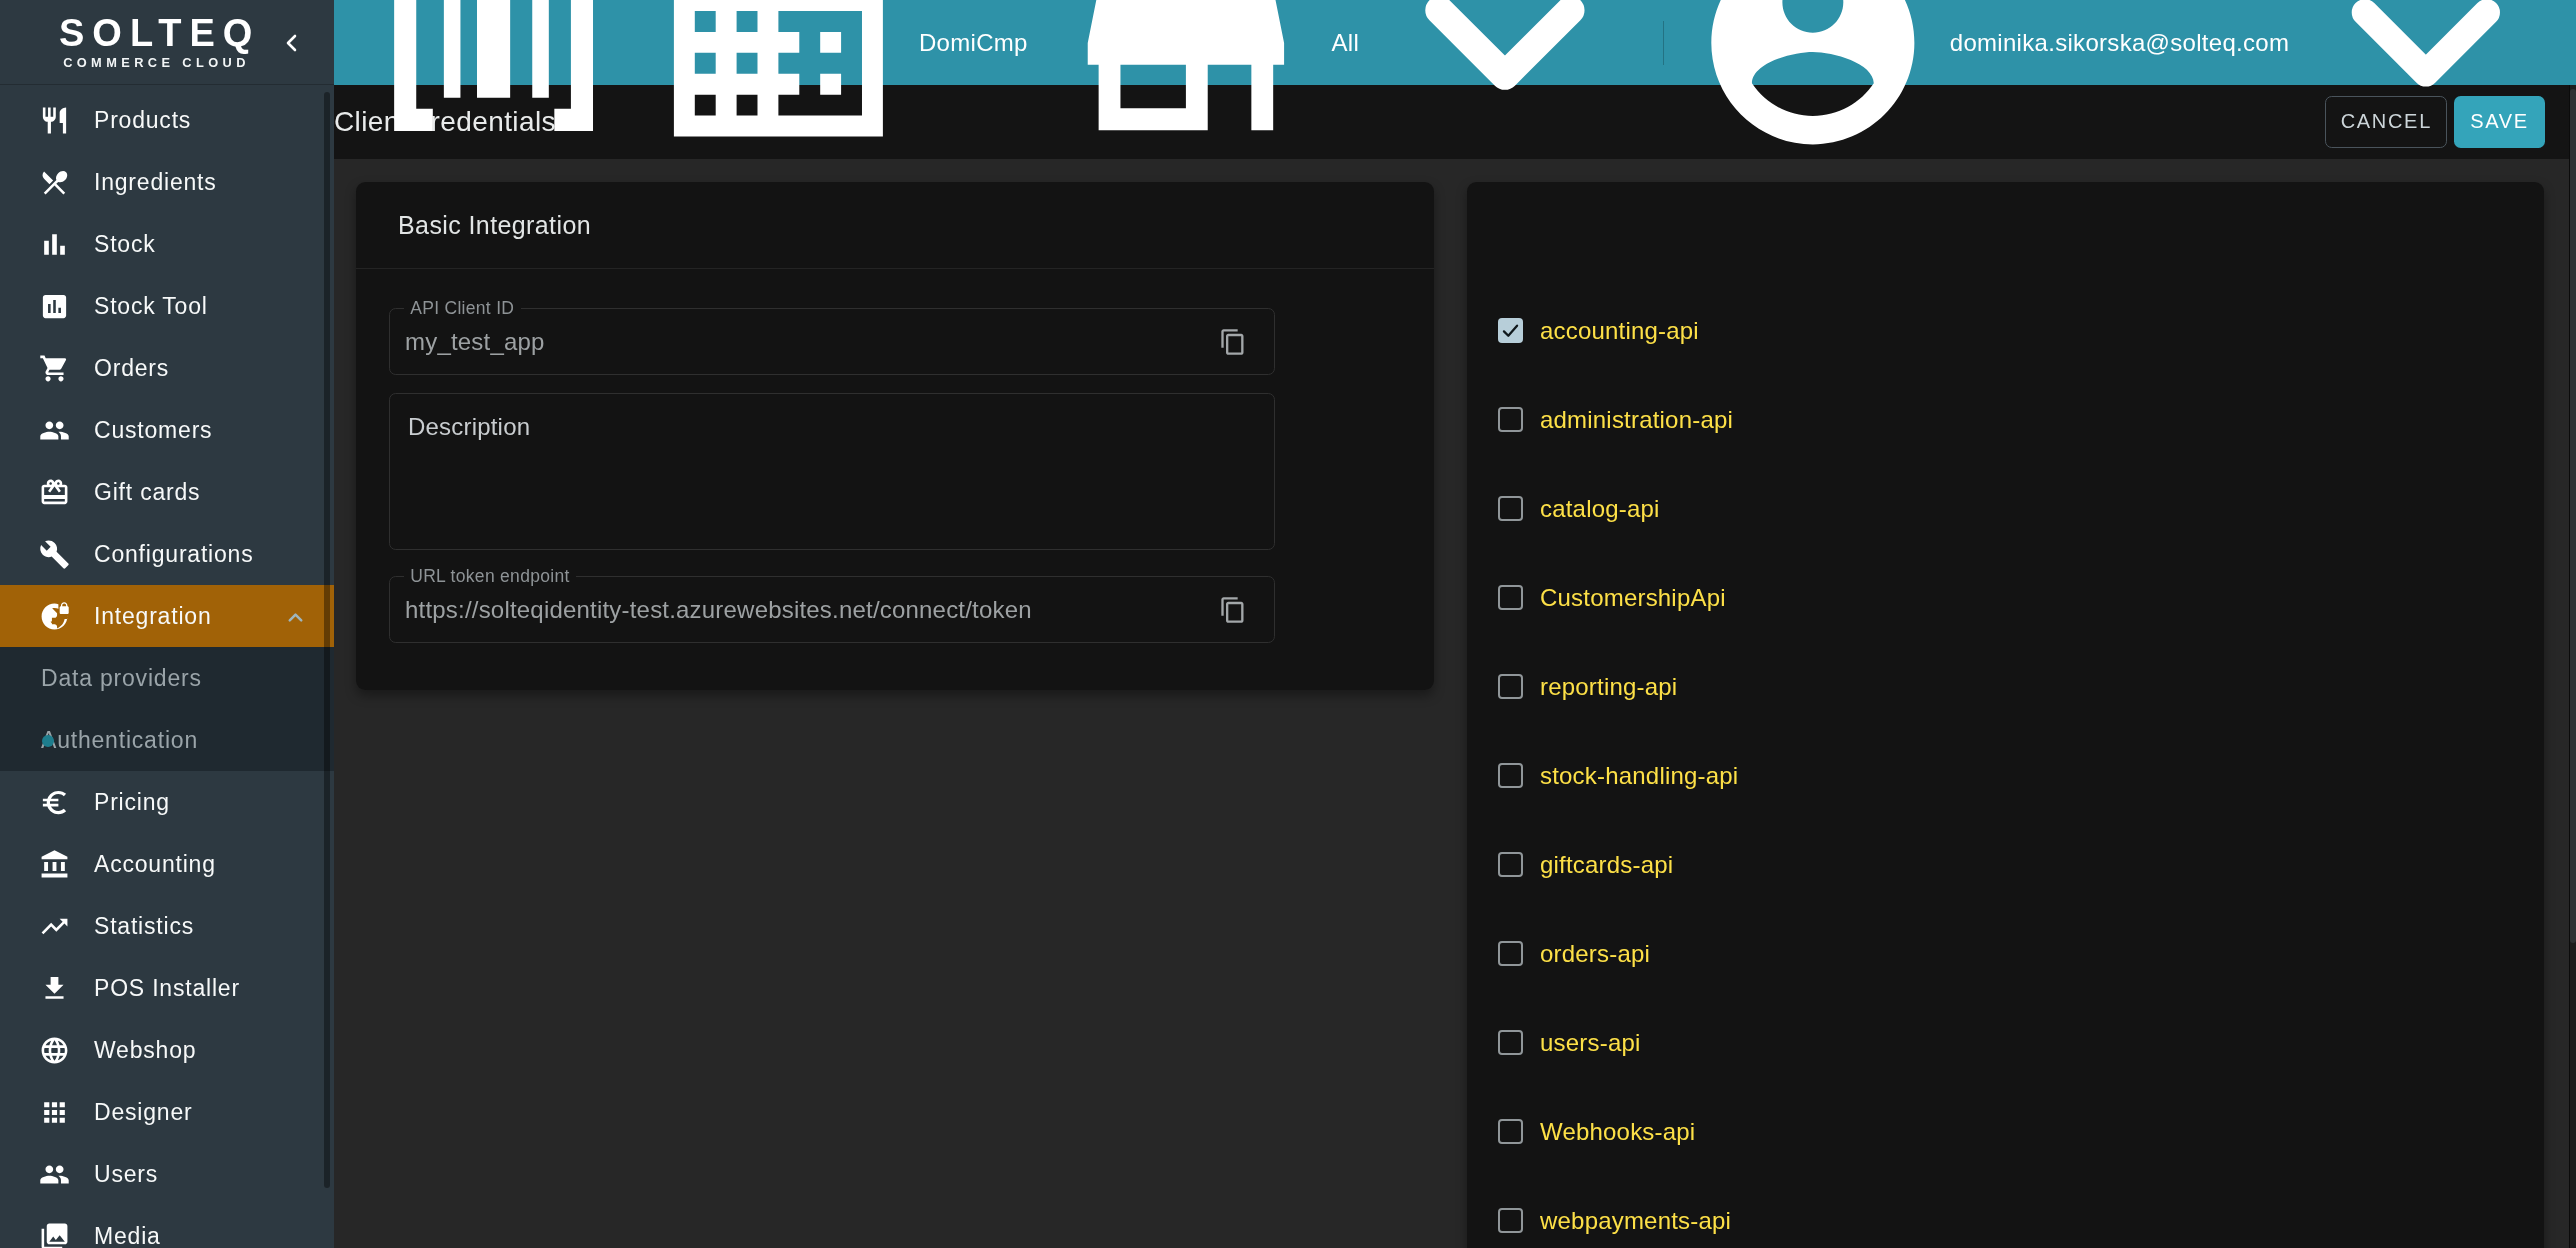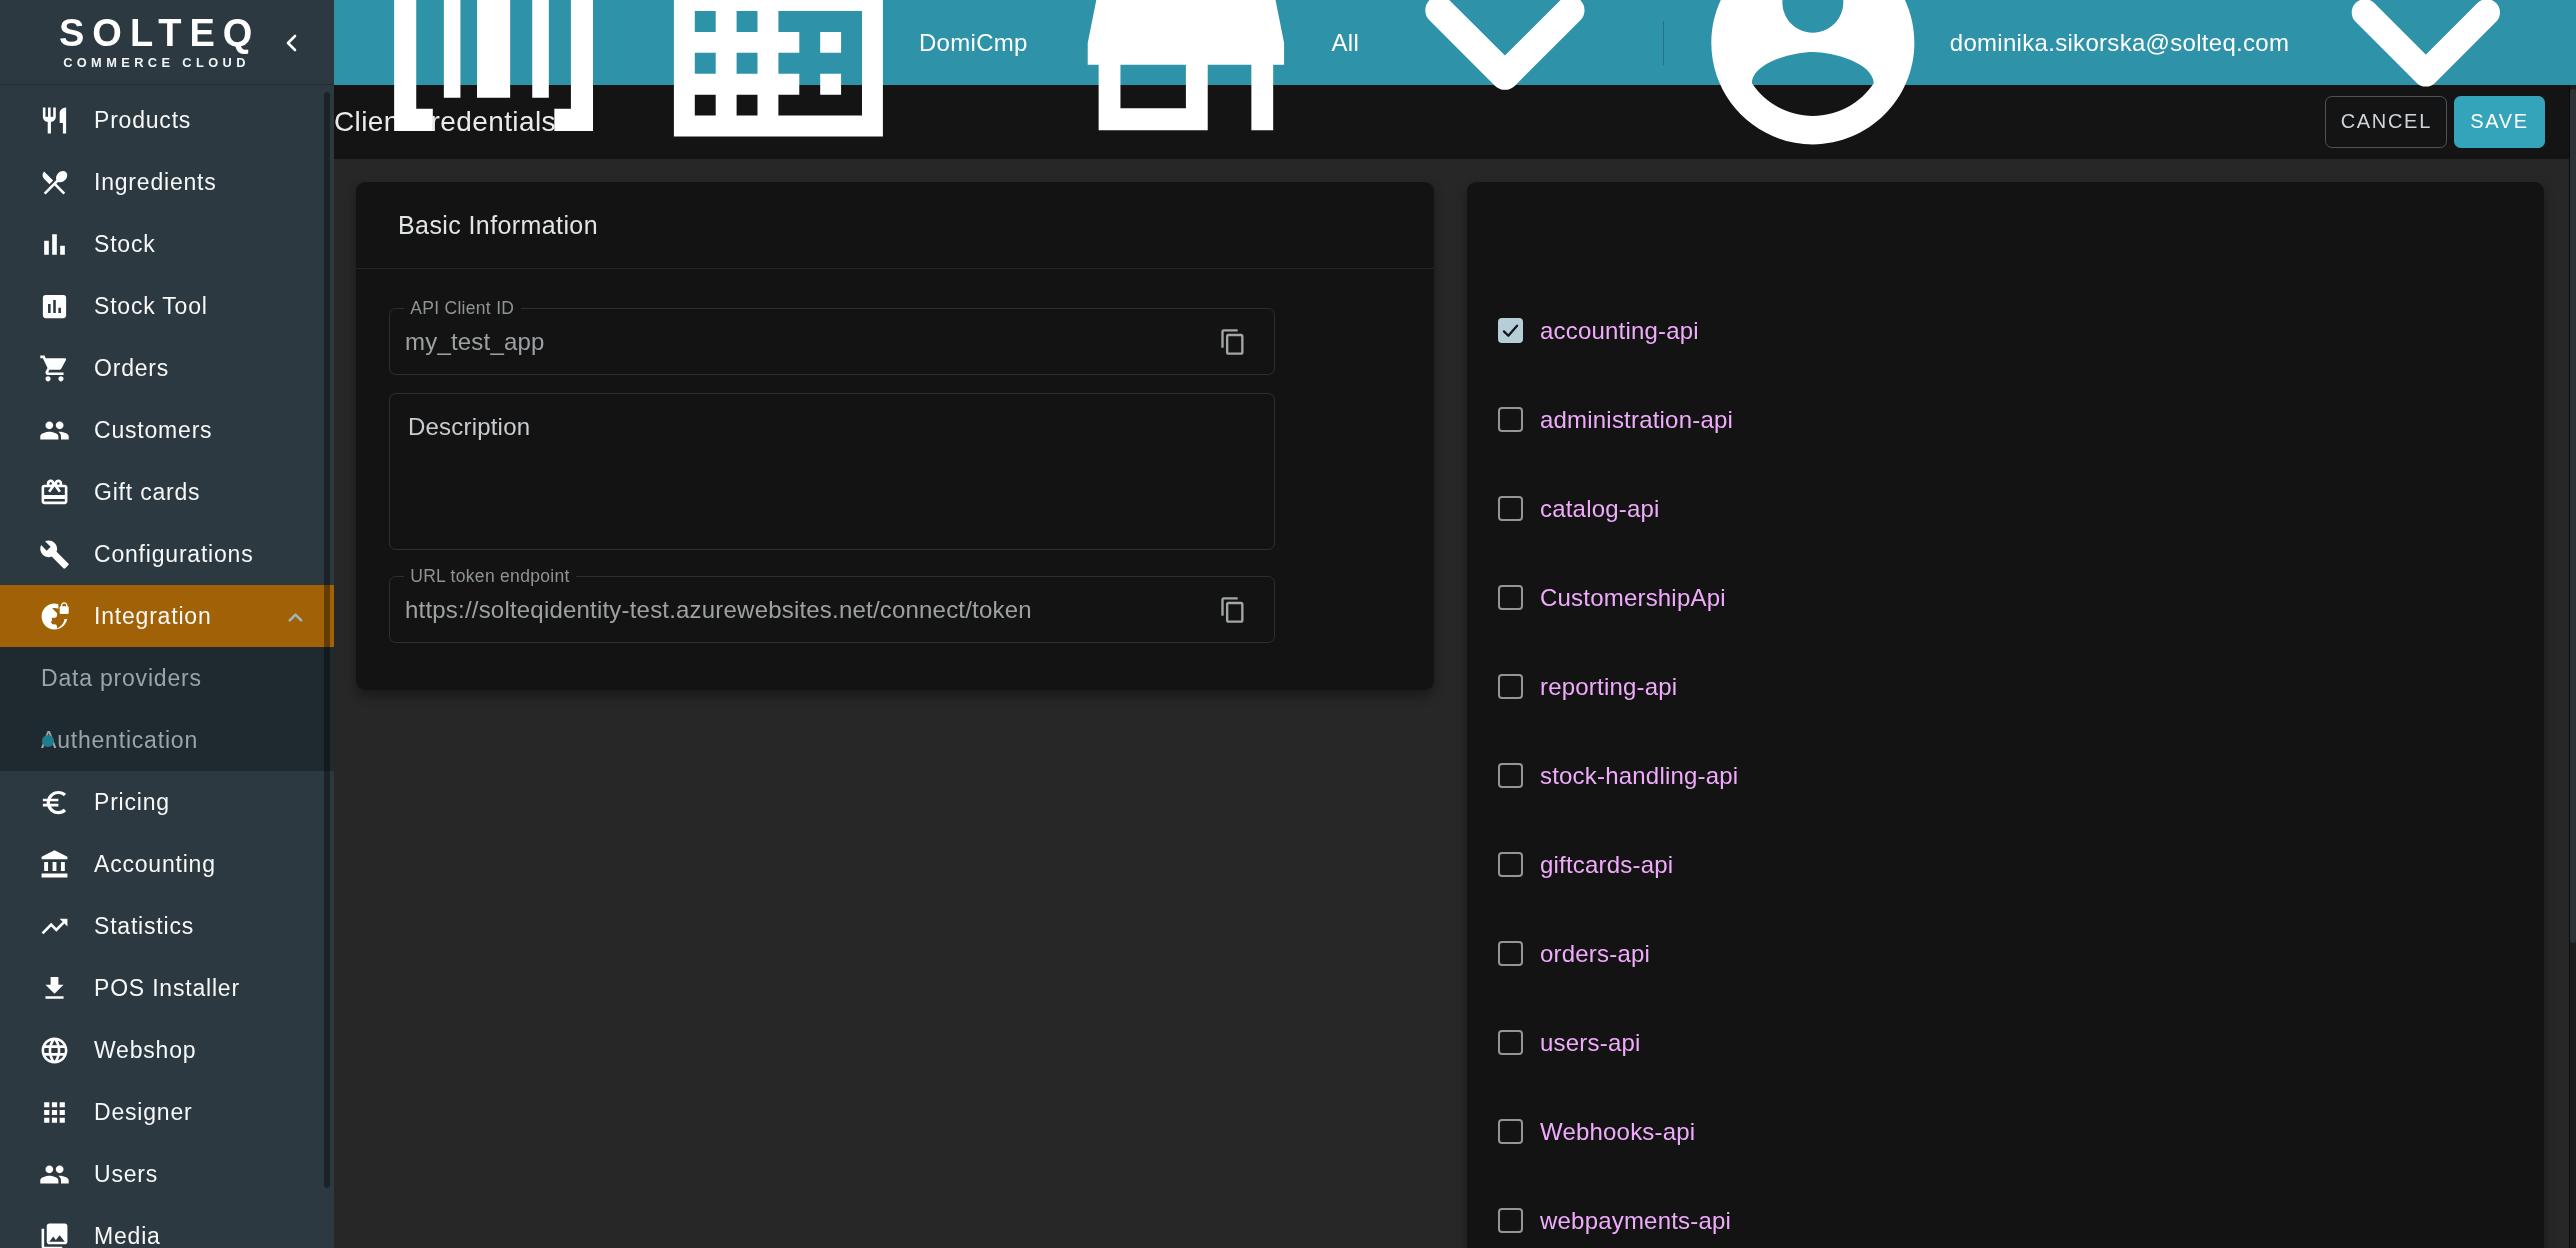--- a/index.html
+++ b/index.html
@@ -59,21 +59,21 @@
   .field-apiclient{top:126px;height:67px;}
   .field-desc{top:211px;height:157px;border-radius:6.7px;}
   .desc-placeholder{position:absolute;left:18px;top:19px;font-size:24px;color:#c9cdd0;letter-spacing:0.2px;}
   .field-url{top:394px;height:67px;}
 
   .perm-list{position:absolute;left:0;right:0;top:104px;}
   .perm-row{display:flex;align-items:center;height:89px;padding-left:31px;}
   .checkbox{width:25px;height:25px;border:2px solid #909699;border-radius:4px;flex:0 0 25px;cursor:pointer;position:relative;}
   .checkbox.checked{border:none;background:#b7ced9;}
   .checkbox.checked svg{position:absolute;left:2px;top:2px;width:21px;height:21px;color:#10181c;}
-  .perm-label{margin-left:17px;font-size:24px;color:#f0abfc;letter-spacing:0.2px;}
+  .perm-label{margin-left:17px;font-size:24px;color:#fde047;letter-spacing:0.2px;}
 
   
   .page-scroll-track{position:absolute;right:0;top:85px;bottom:0;width:6.7px;background:#1d1d1d;border-left:0.7px solid #0b0b0b;z-index:6;}
   .page-scroll-thumb{position:absolute;right:0;top:89px;width:6px;height:854px;background:#2f3234;border-radius:3.4px;z-index:7;}
 </style>
 </head>
 <body>
 
 <div class="screen">
 
@@ -293,21 +293,21 @@
     <h1 class="page-title" style="font-weight:normal;margin:0;">Client credentials</h1>
     <div class="titlebar-actions">
       <button class="btn btn-cancel">CANCEL</button>
       <button class="btn btn-save">SAVE</button>
     </div>
   </div>
 
   <main class="content">
 
     <section class="card card-basic">
-      <div class="card-header">Basic Information</div>
+      <div class="card-header">Basic Integration</div>
 
       <div class="field field-apiclient">
         <span class="field-label">API Client ID</span>
         <span class="field-value">my_test_app</span>
         <span class="copy-btn">
             <span style="display: block; width: 100%; height: 100%;">
               <svg viewBox="0 0 24 24" style="width: 100%; height: 100%; display: block;">
                 <path d="M16 1H4c-1.1 0-2 .9-2 2v14h2V3h12V1zm3 4H8c-1.1 0-2 .9-2 2v14c0 1.1.9 2 2 2h11c1.1 0 2-.9 2-2V7c0-1.1-.9-2-2-2zm0 16H8V7h11v14z" fill="currentColor"></path>
               </svg>
             </span>

